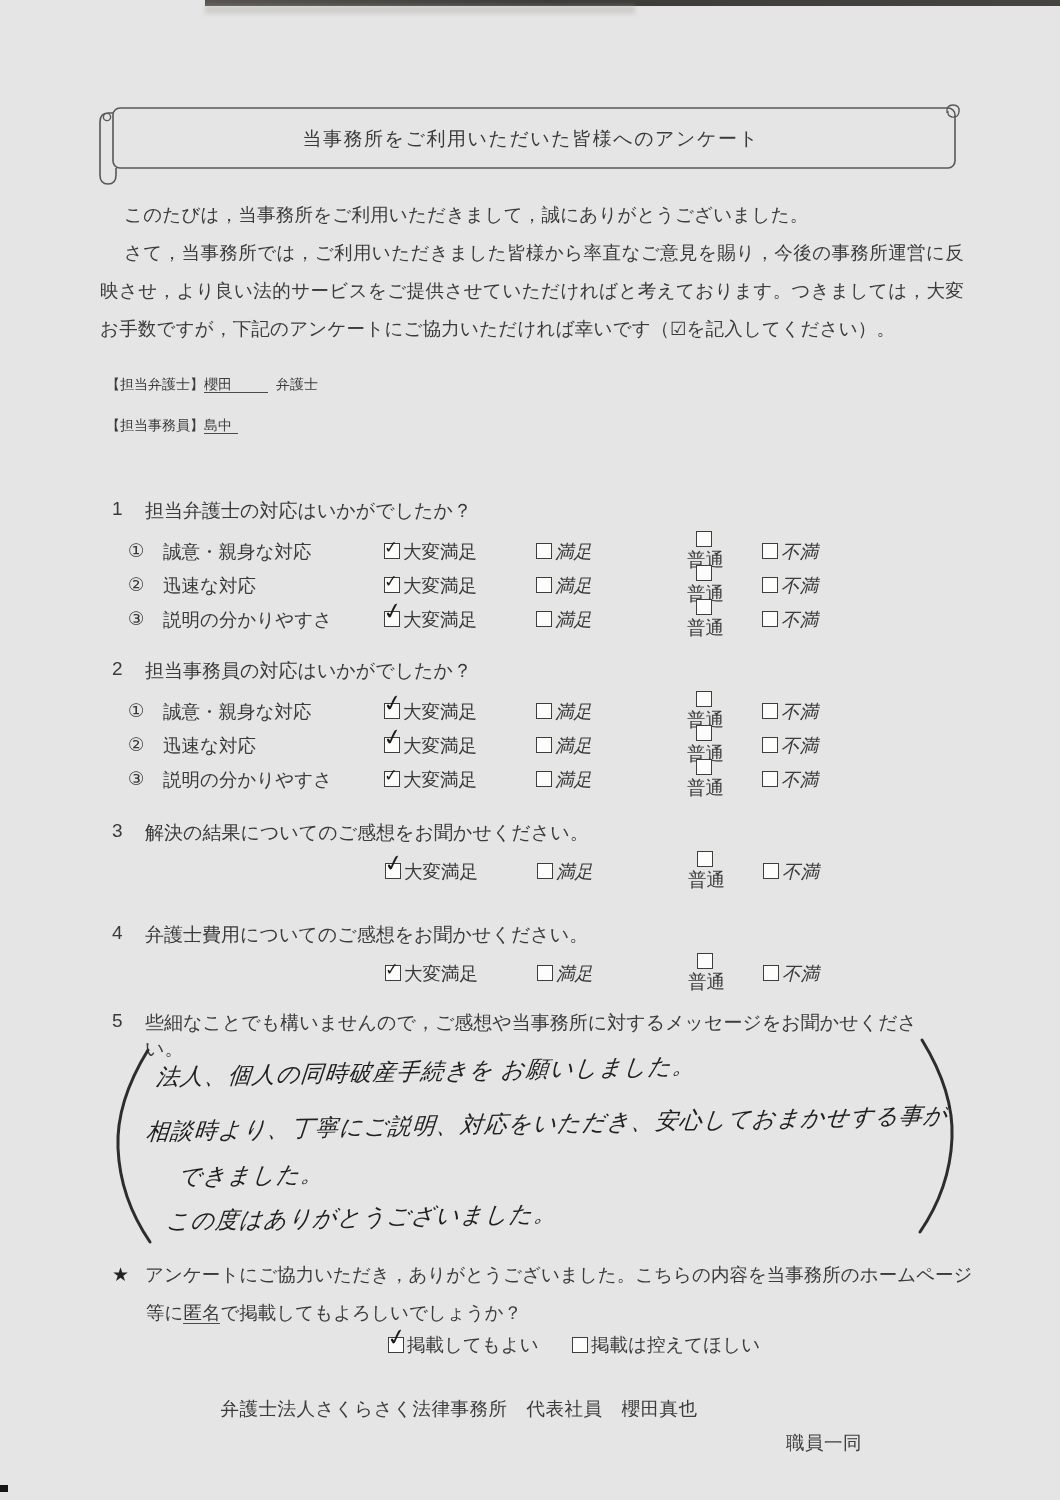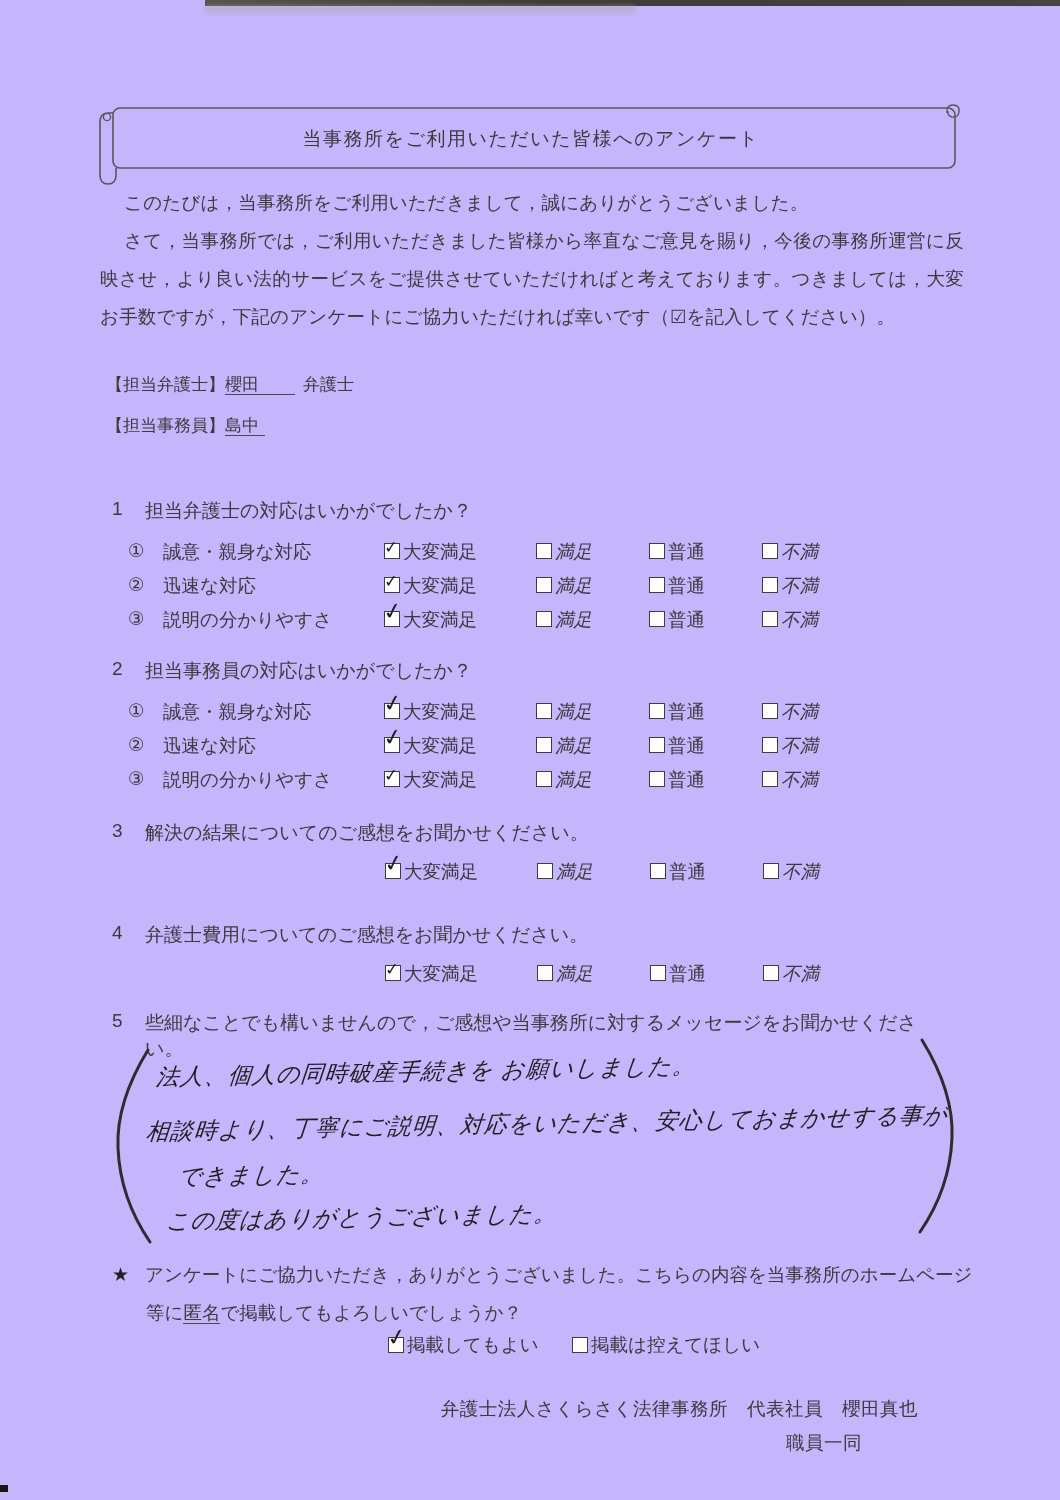--- a/index.html
+++ b/index.html
@@ -1,69 +1,69 @@
 <!DOCTYPE html>
 <html><head>
 <meta charset="utf-8">
 <style>
   * { margin:0; padding:0; box-sizing:border-box; }
   html,body { background:#ffffff; }
   body { font-family:"Liberation Sans","DejaVu Sans",sans-serif; color:#3b3b3b; }
-  .page { position:relative; width:1060px; height:1500px; background:#c4b5fd; overflow:hidden; margin:0 auto; }
+  .page { position:relative; width:1060px; height:1500px; background:#e5e5e5; overflow:hidden; margin:0 auto; }
   .abs { position:absolute; }
 
   
   .artifact-top { left:205px; top:0; width:855px; height:6px; background:linear-gradient(90deg,#57544e,#3c3b38 40%,#454440); }
   .artifact-smudge { left:205px; top:5px; width:430px; height:9px; background:rgba(170,166,158,.35); filter:blur(2px); }
   .artifact-bottom { left:0; top:1485px; width:8px; height:7px; background:#161616; }
 
   
   .banner { left:96px; top:100px; width:870px; height:90px; }
   .banner-title { position:absolute; left:0; top:26px; width:100%; text-align:center;
                   font-size:19px; letter-spacing:1.5px; color:#3a3a3a; }
 
   
-  .intro { left:100px; top:184px; width:864px; font-size:18.5px; line-height:38px; letter-spacing:.2px; }
+  .intro { left:100px; top:196px; width:864px; font-size:18.5px; line-height:38px; letter-spacing:.2px; }
   .intro p { text-indent:24px; text-align:justify; }
 
   
-  .staff { left:106px; top:364px; font-size:17px; line-height:41px; }
+  .staff { left:106px; top:364px; font-size:14px; line-height:41px; }
   .u-name { border-bottom:1.6px solid #4a4a4a; }
   .u-lawyer { padding-right:36px; }
   .u-clerk { padding-right:6px; }
   .staff-suffix { margin-left:8px; }
 
   
   .qblock { left:112px; width:830px; }
   .q-head { display:flex; font-size:19px; }
   .q-no { width:33px; flex:none; }
   .q-row { display:flex; align-items:center; height:30px; margin-left:16px; font-size:18.5px; position:absolute; left:0; width:812px; }
   .r-num { width:35px; flex:none; }
   .r-label { width:221px; flex:none; }
   .opt { display:flex; align-items:center; flex:none; }
-  .o1 { width:152px; } .o2 { width:113px;font-style:italic; } .o3 { width:113px; } .o4 { width:105px;font-style:italic; }
+  .o1 { width:152px; } .o2 { width:113px;font-style:italic; } .o3 { width:113px;flex-direction:column; } .o4 { width:105px;font-style:italic; }
   .opts-only { margin-left:273px; }
   .cb { width:16px; height:16px; border:1.7px solid #3e3e3e; display:inline-block; position:relative; margin-right:3px; flex:none; background:#fdfdfc; }
   .mark { position:absolute; top:-12px; left:-2px; font-size:23px; font-weight:700; color:#1b1b1b; transform:rotate(-10deg); line-height:1; }
   .mark.sm { top:-5px; left:-1px; font-size:17px; transform:rotate(-5deg); }
 
   
   .hw { position:absolute; font-size:23px; color:#1f1f1f; font-style:italic;
         transform:rotate(-1.2deg) skewX(-6deg); letter-spacing:1px; white-space:nowrap; }
   .paren { position:absolute; }
 
   
   .consent-line { position:absolute; font-size:18.5px; }
   .star { margin-right:16px; font-size:19px; color:#222; }
   .u-anon { border-bottom:1.6px solid #4a4a4a; }
   .consent-opt { position:absolute; display:flex; align-items:center; font-size:18.5px; }
 
   
   .footer-line { position:absolute; font-size:18.5px; letter-spacing:.5px; }
-  .f1 { top:1396px; left:0; width:918px; text-align:right; }
+  .f1 { top:1396px; left:0; width:918px; text-align:center; }
   .f2 { top:1430px; left:0; width:862px; text-align:right; }
 </style>
 </head>
 <body>
 
 <div class="page">
 
   <div class="abs artifact-top"></div>
   <div class="abs artifact-smudge"></div>
   <div class="abs artifact-bottom"></div>

